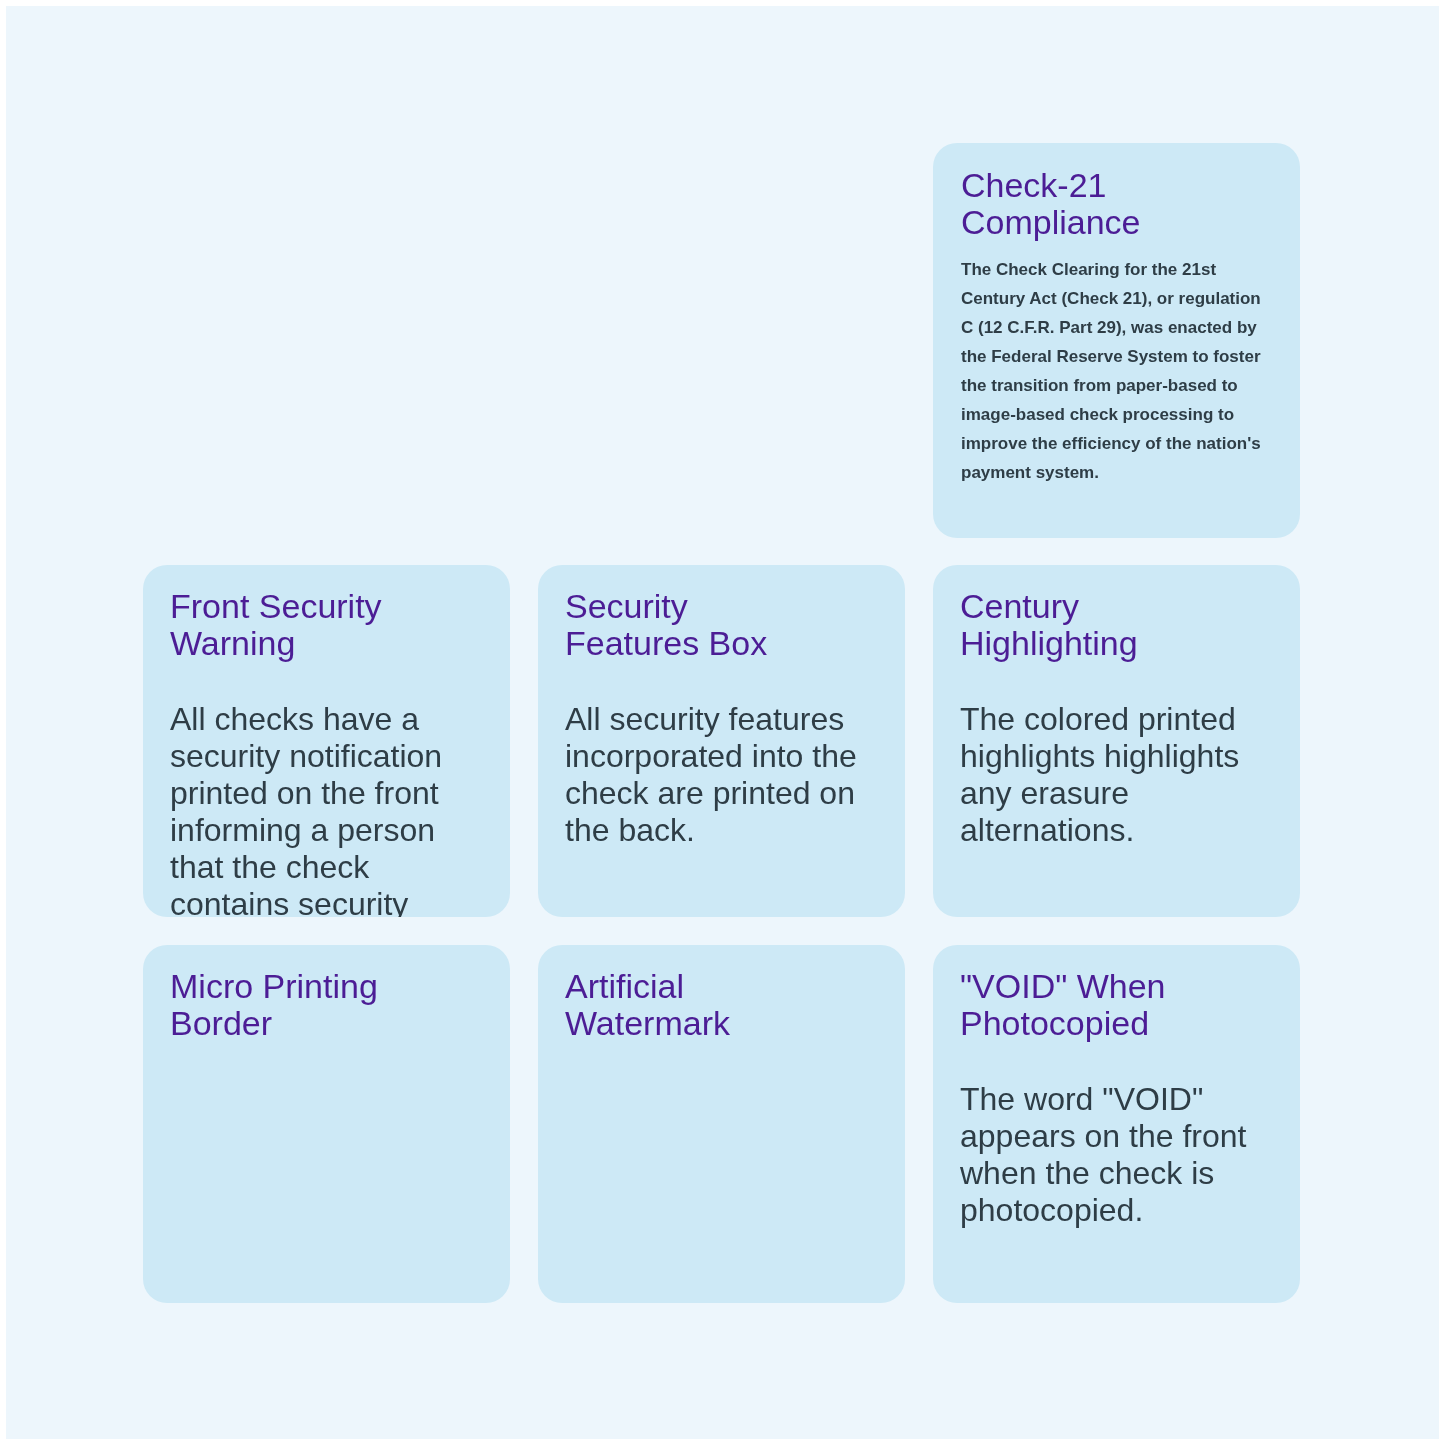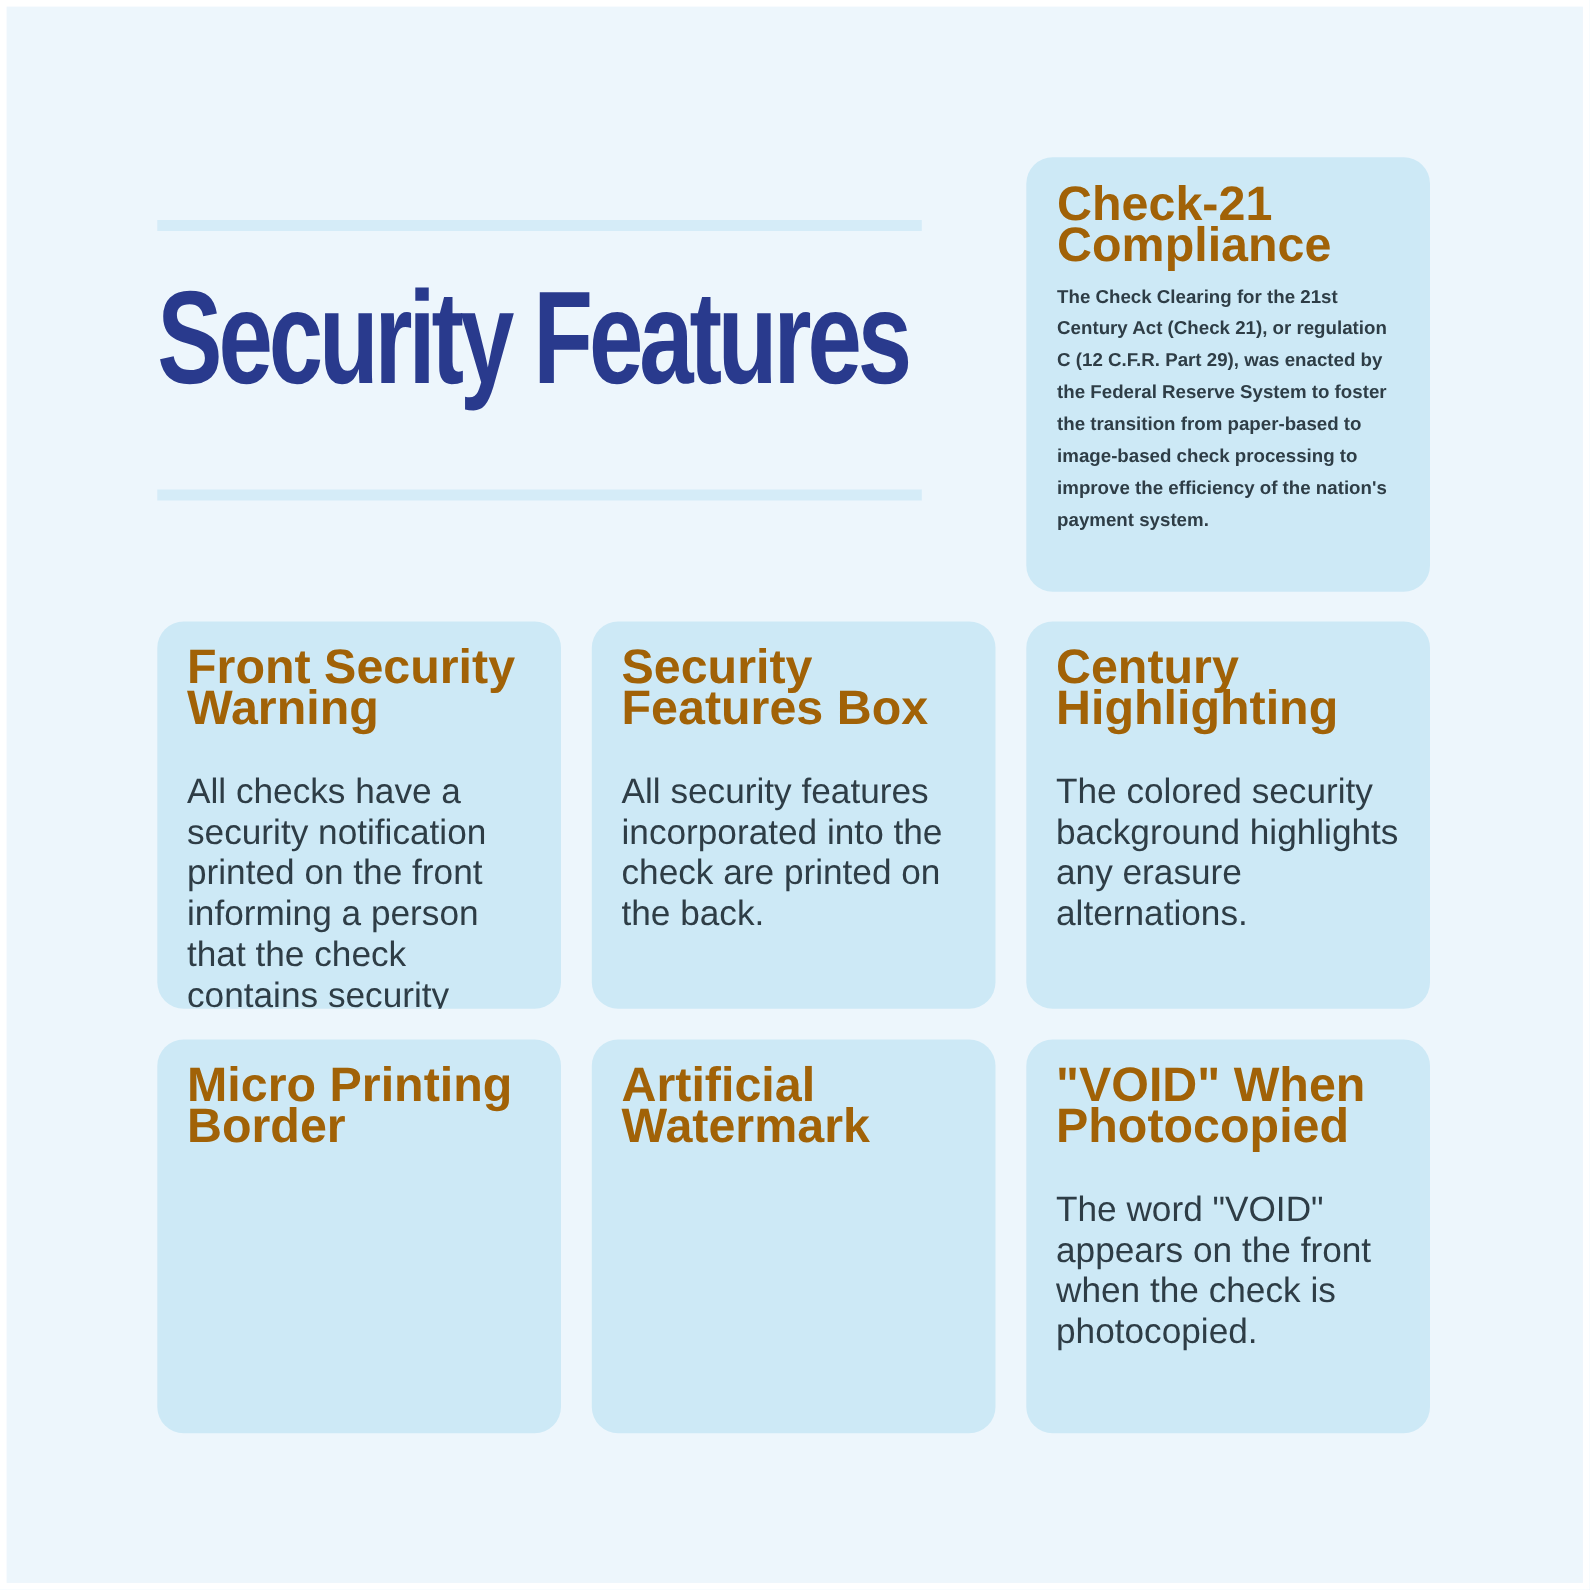--- a/index.html
+++ b/index.html
@@ -56,24 +56,24 @@
     transform: scaleX(0.74);
     transform-origin: left top;
   }
   .card {
     background: #cde9f6;
     border-radius: 24px;
     overflow: hidden;
   }
   .card-title {
     margin: 0;
-    font-weight: bold;
-    font-size: 44px;
+    font-weight: normal;
+    font-size: 34px;
     line-height: 37px;
-    color: #a16207;
+    color: #4c1d95;
     white-space: pre-line;
     letter-spacing: 0px;
   }
   .card-body {
     margin: 0;
     color: #2e3d46;
   }
   .check21-card {
     grid-column: 3;
     height: 395px;
@@ -104,25 +104,20 @@
   }
 </style>
 </head>
 <body>
 
 <div class="canvas">
   <div class="page">
     <div class="content">
 
       <header class="header-grid">
-        <div class="title-block">
-          <div class="accent-bar top"></div>
-          <h1 class="main-title">Security Features</h1>
-          <div class="accent-bar bottom"></div>
-        </div>
 
         <section class="card check21-card">
           <h2 class="card-title">Check-21
 Compliance</h2>
           <p class="card-body">The Check Clearing for the 21st Century Act (Check 21), or regulation C (12 C.F.R. Part 29), was enacted by the Federal Reserve System to foster the transition from paper-based to image-based check processing to improve the efficiency of the nation's payment system.</p>
         </section>
       </header>
 
       <main class="cards-grid">
 
@@ -134,21 +129,21 @@
 
         <section class="card feature-card">
           <h2 class="card-title">Security
 Features Box</h2>
           <p class="card-body">All security features incorporated into the check are printed on the back.</p>
         </section>
 
         <section class="card feature-card">
           <h2 class="card-title">Century
 Highlighting</h2>
-          <p class="card-body">The colored security background highlights any erasure alternations.</p>
+          <p class="card-body">The colored printed highlights highlights any erasure alternations.</p>
         </section>
 
         <section class="card feature-card">
           <h2 class="card-title">Micro Printing
 Border</h2>
         </section>
 
         <section class="card feature-card">
           <h2 class="card-title">Artificial
 Watermark</h2>

